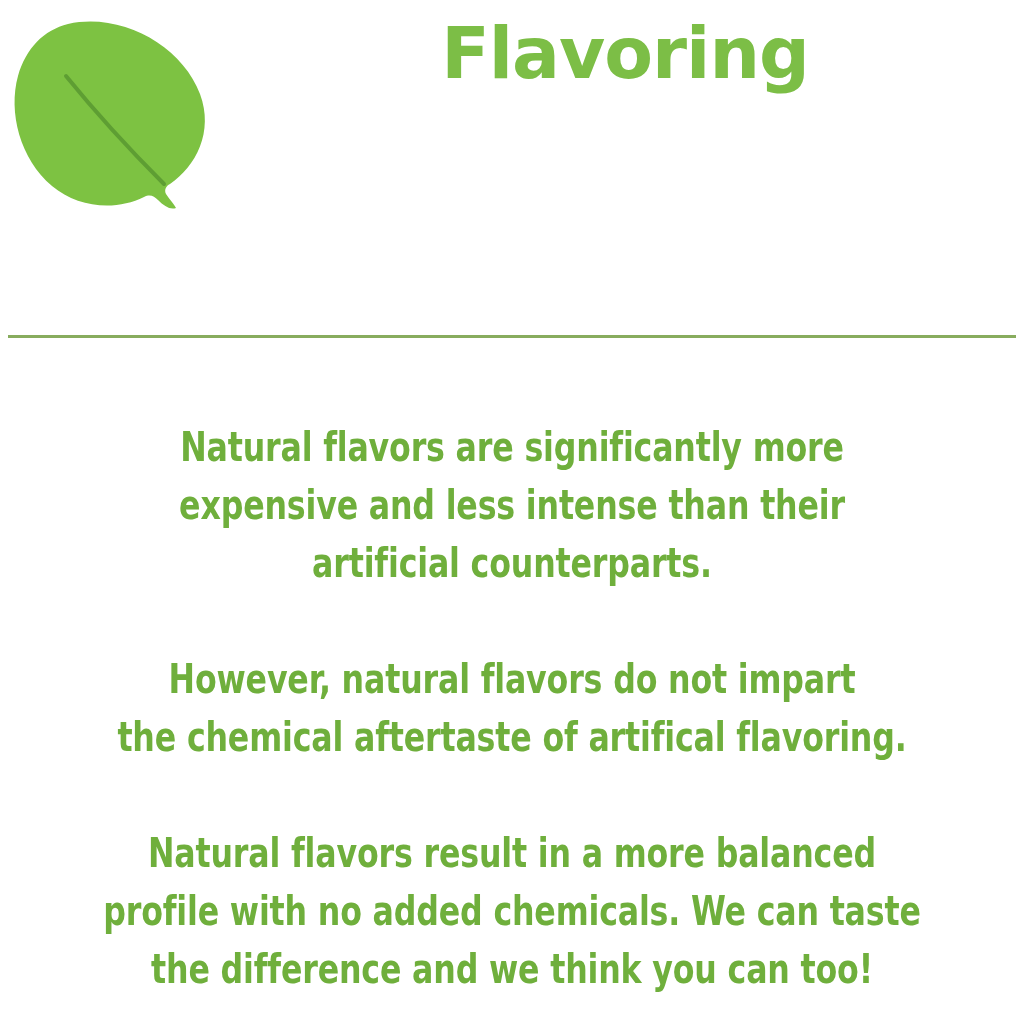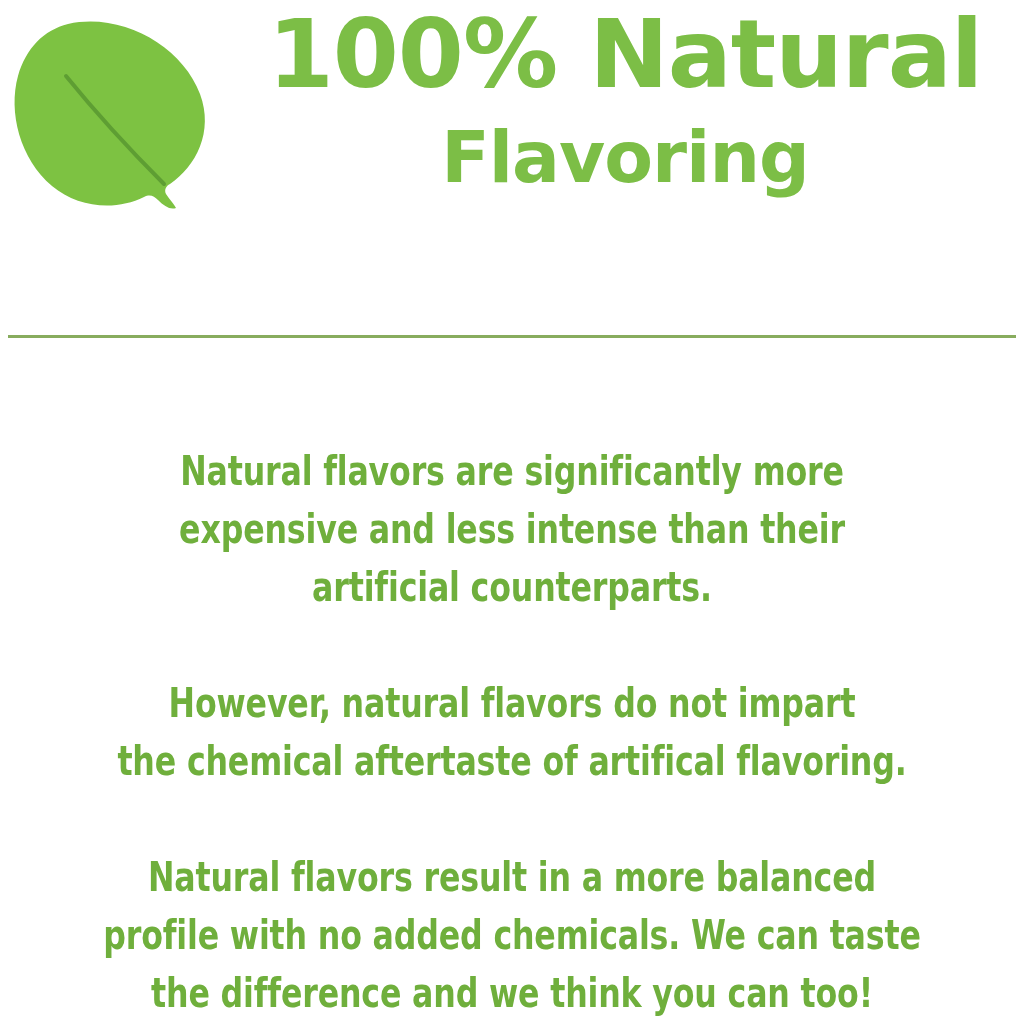--- a/index.html
+++ b/index.html
@@ -69,21 +69,21 @@
     top: 335px;
     width: 1008px;
     height: 3px;
     background: #88AC5E;
   }
 
   
   .body-block {
     position: absolute;
     left: 0;
-    top: 442px;
+    top: 418px;
     width: 1024px;
     text-align: center;
   }
   .para {
     margin: 0;
     color: #6FAF3C;
     font-family: "DejaVu Sans Condensed", "Liberation Sans Narrow", "Liberation Sans", sans-serif;
     font-weight: 700;
     font-size: 40px;
     line-height: 58px;
@@ -111,21 +111,20 @@
                  C 166 202, 160 198, 154 192
                  C 150 188, 146 186, 140 189
                  C 112 203, 74 200, 48 178
                  C 16 151, 4 104, 14 68
                  C 22 40, 40 22, 64 16 Z" fill="#7DC242"></path>
         <path d="M62 68 C 88 100, 120 136, 160 176" stroke="#5E9E33" stroke-width="4" fill="none" stroke-linecap="round"></path>
       </svg>
     </div>
 
     <div class="title-block">
-      <span class="title-line title-line-1">100% Natural</span>
       <span class="title-line title-line-2">Flavoring</span>
     </div>
 
   </div>
 
   <div class="divider"></div>
 
   <div class="body-block">
 
     <p class="para">

